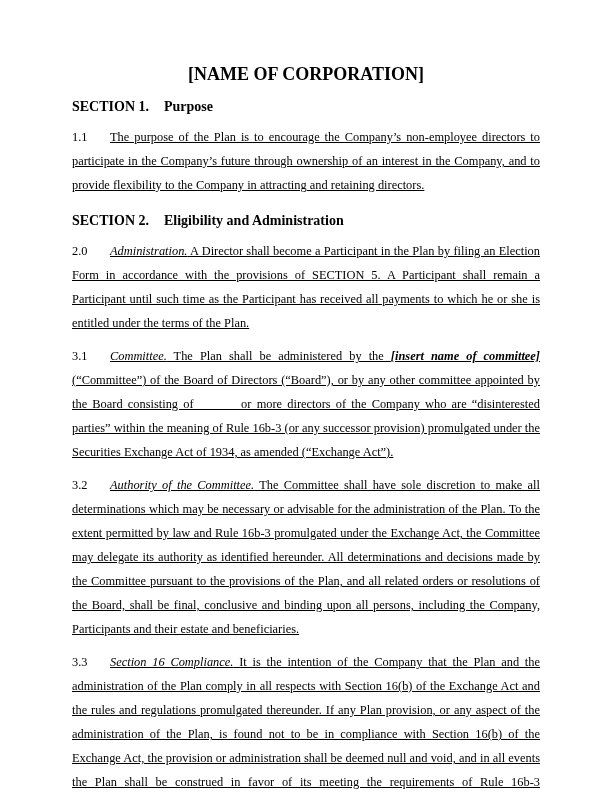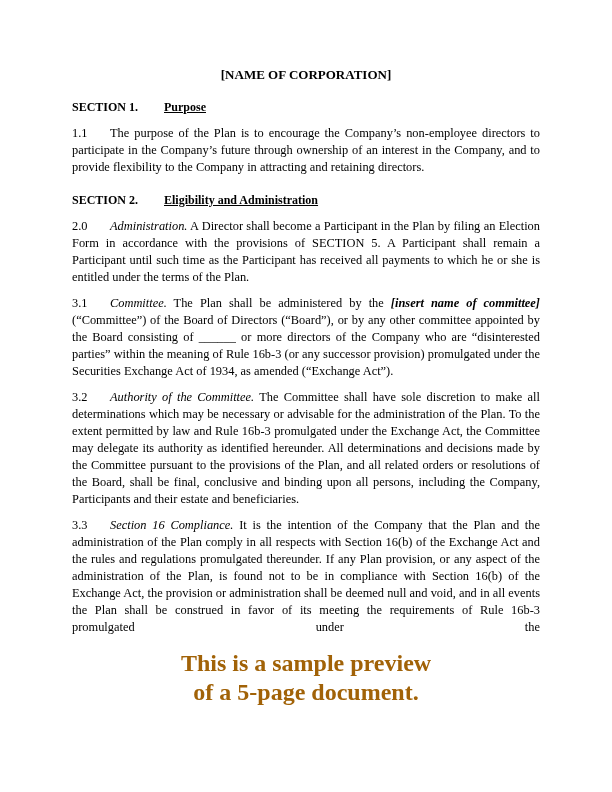--- a/index.html
+++ b/index.html
@@ -3,32 +3,32 @@
 <meta charset="utf-8">
 <style>
   html, body { margin:0; padding:0; }
   body {
     width:612px; height:792px; background:#ffffff; color:#000000;
     font-family:"Liberation Serif","DejaVu Serif",serif;
     overflow:hidden;
   }
   .page { padding:66px 72px 0 72px; box-sizing:border-box; }
   .doc-title {
-    font-size:13px; font-weight:bold; text-align:center;
+    font-size:18px; font-weight:bold; text-align:center;
     margin:0 0 14px 0; line-height:17px;
   }
   .sec-head {
-    font-size:12px; font-weight:bold; line-height:16px;
+    font-size:14px; font-weight:bold; line-height:16px;
     margin:16px 0 10px 0;
-    text-decoration:underline;
   }
   .sec-head .snum { display:inline-block; width:92px; }
   .para {
-    font-size:12.4px; line-height:17px; text-align:justify;
+    font-size:12.4px; line-height:24px; text-align:justify;
     margin:0 0 9px 0;
+    text-decoration:underline;
   }
   .para .pnum { display:inline-block; width:38px; }
   .cont { text-align-last:justify; }
   .i  { font-style:italic; }
   .bi { font-style:italic; font-weight:bold; }
   .notice {
     text-align:center; font-weight:bold; font-size:24px;
     line-height:29px; margin-top:13px;
   }
 </style>

